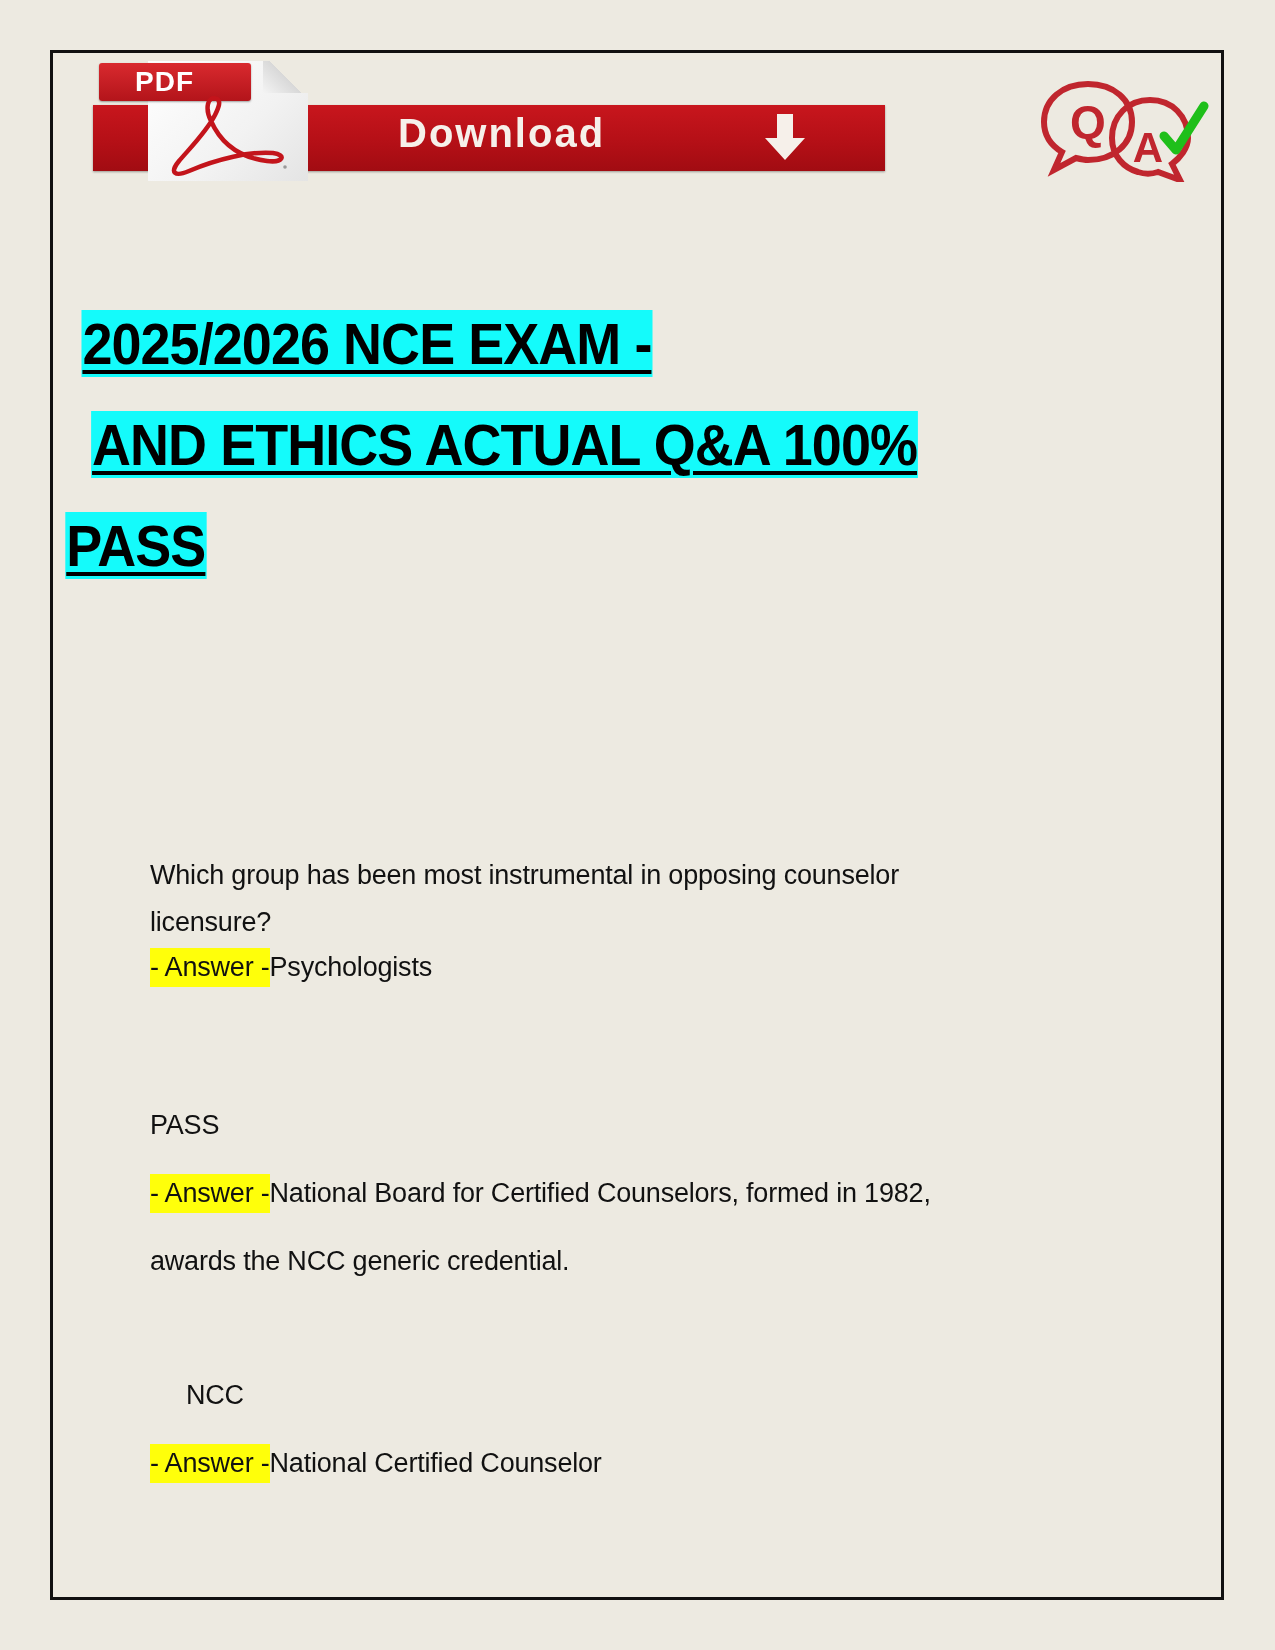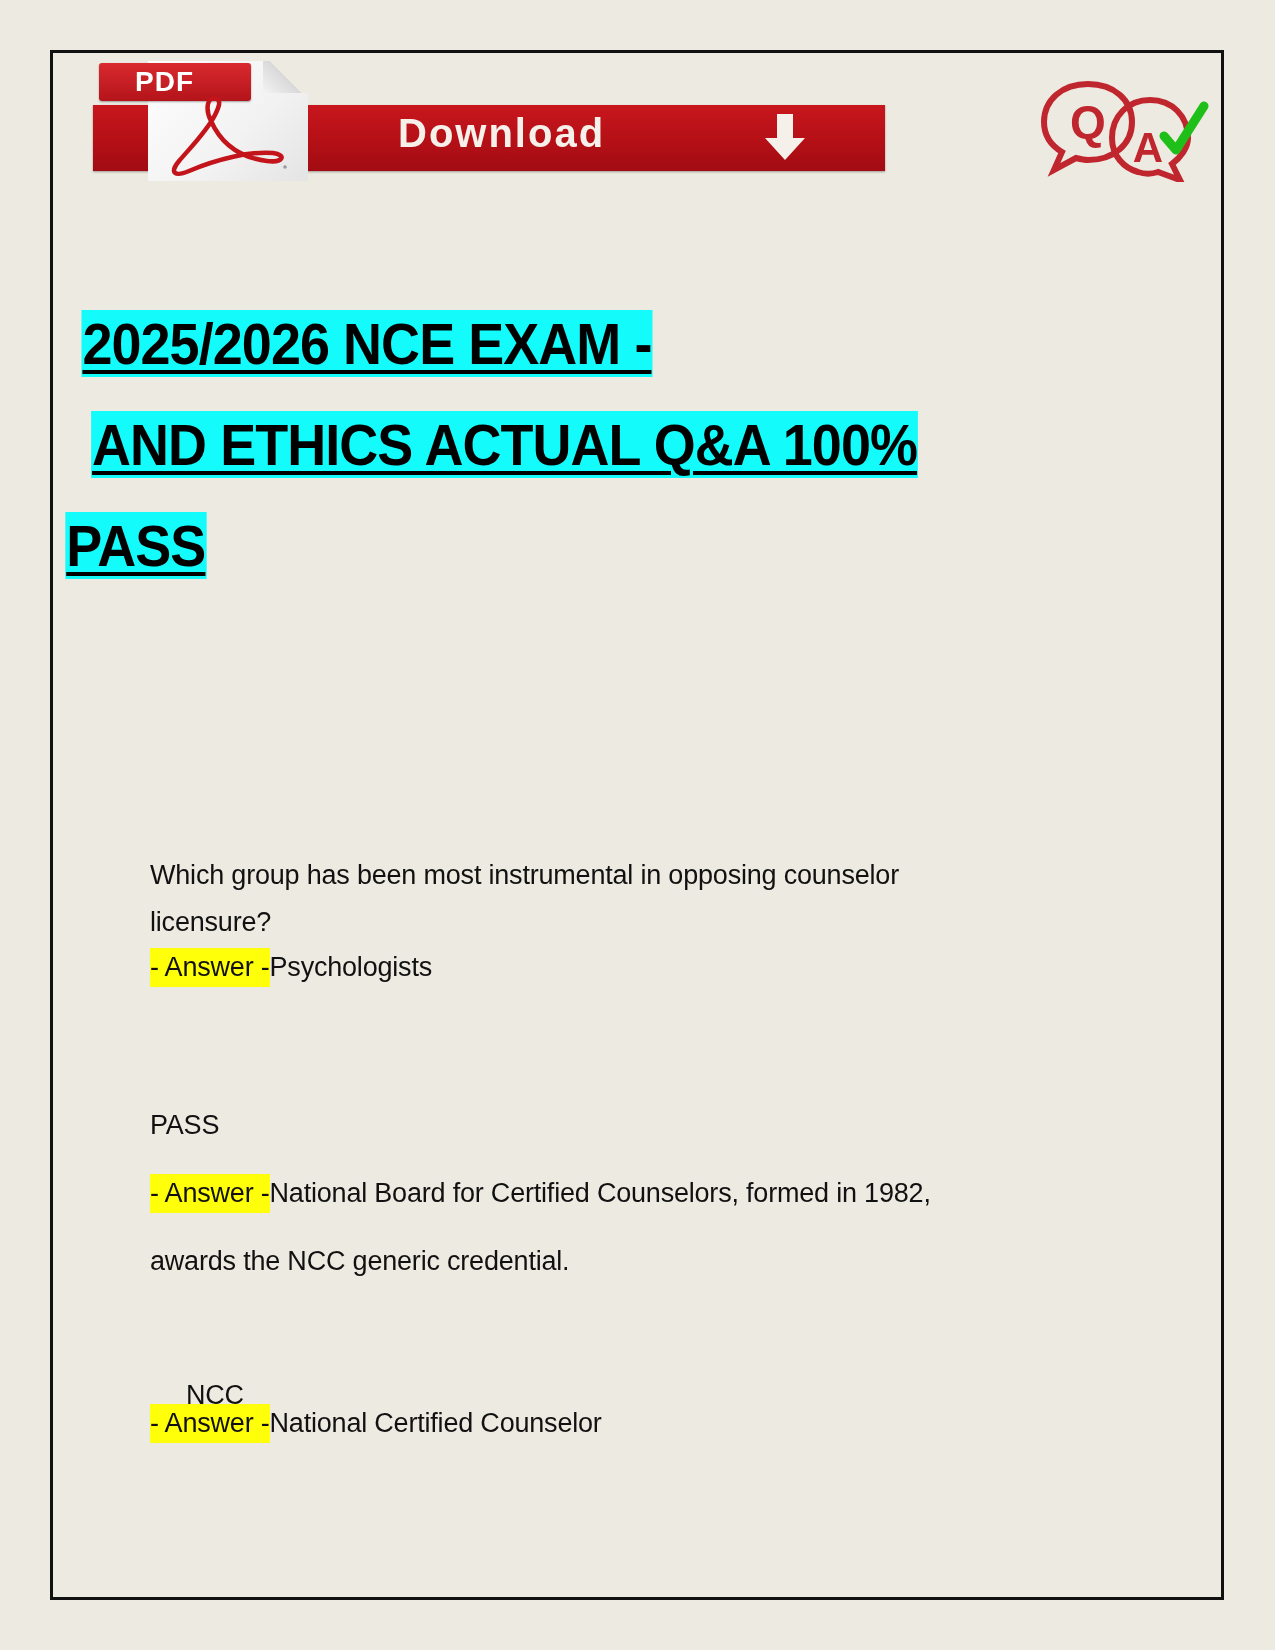--- a/index.html
+++ b/index.html
@@ -209,15 +209,15 @@
   <span class="ans-label">- Answer -</span><span>Psychologists</span>
 </div>
 
 <div class="qa-text" style="top:1110px;">PASS</div>
 <div class="qa-text" style="top:1178px;">
   <span class="ans-label">- Answer -</span><span>National Board for Certified Counselors, formed in 1982,</span>
 </div>
 <div class="qa-text" style="top:1246px;">awards the NCC generic credential.</div>
 
 <div class="qa-text" style="top:1380px;margin-left:36px;">NCC</div>
-<div class="qa-text" style="top:1408px;">
+<div class="qa-text" style="top:1448px;">
   <span class="ans-label">- Answer -</span><span>National Certified Counselor</span>
 </div>
 
 </body></html>

